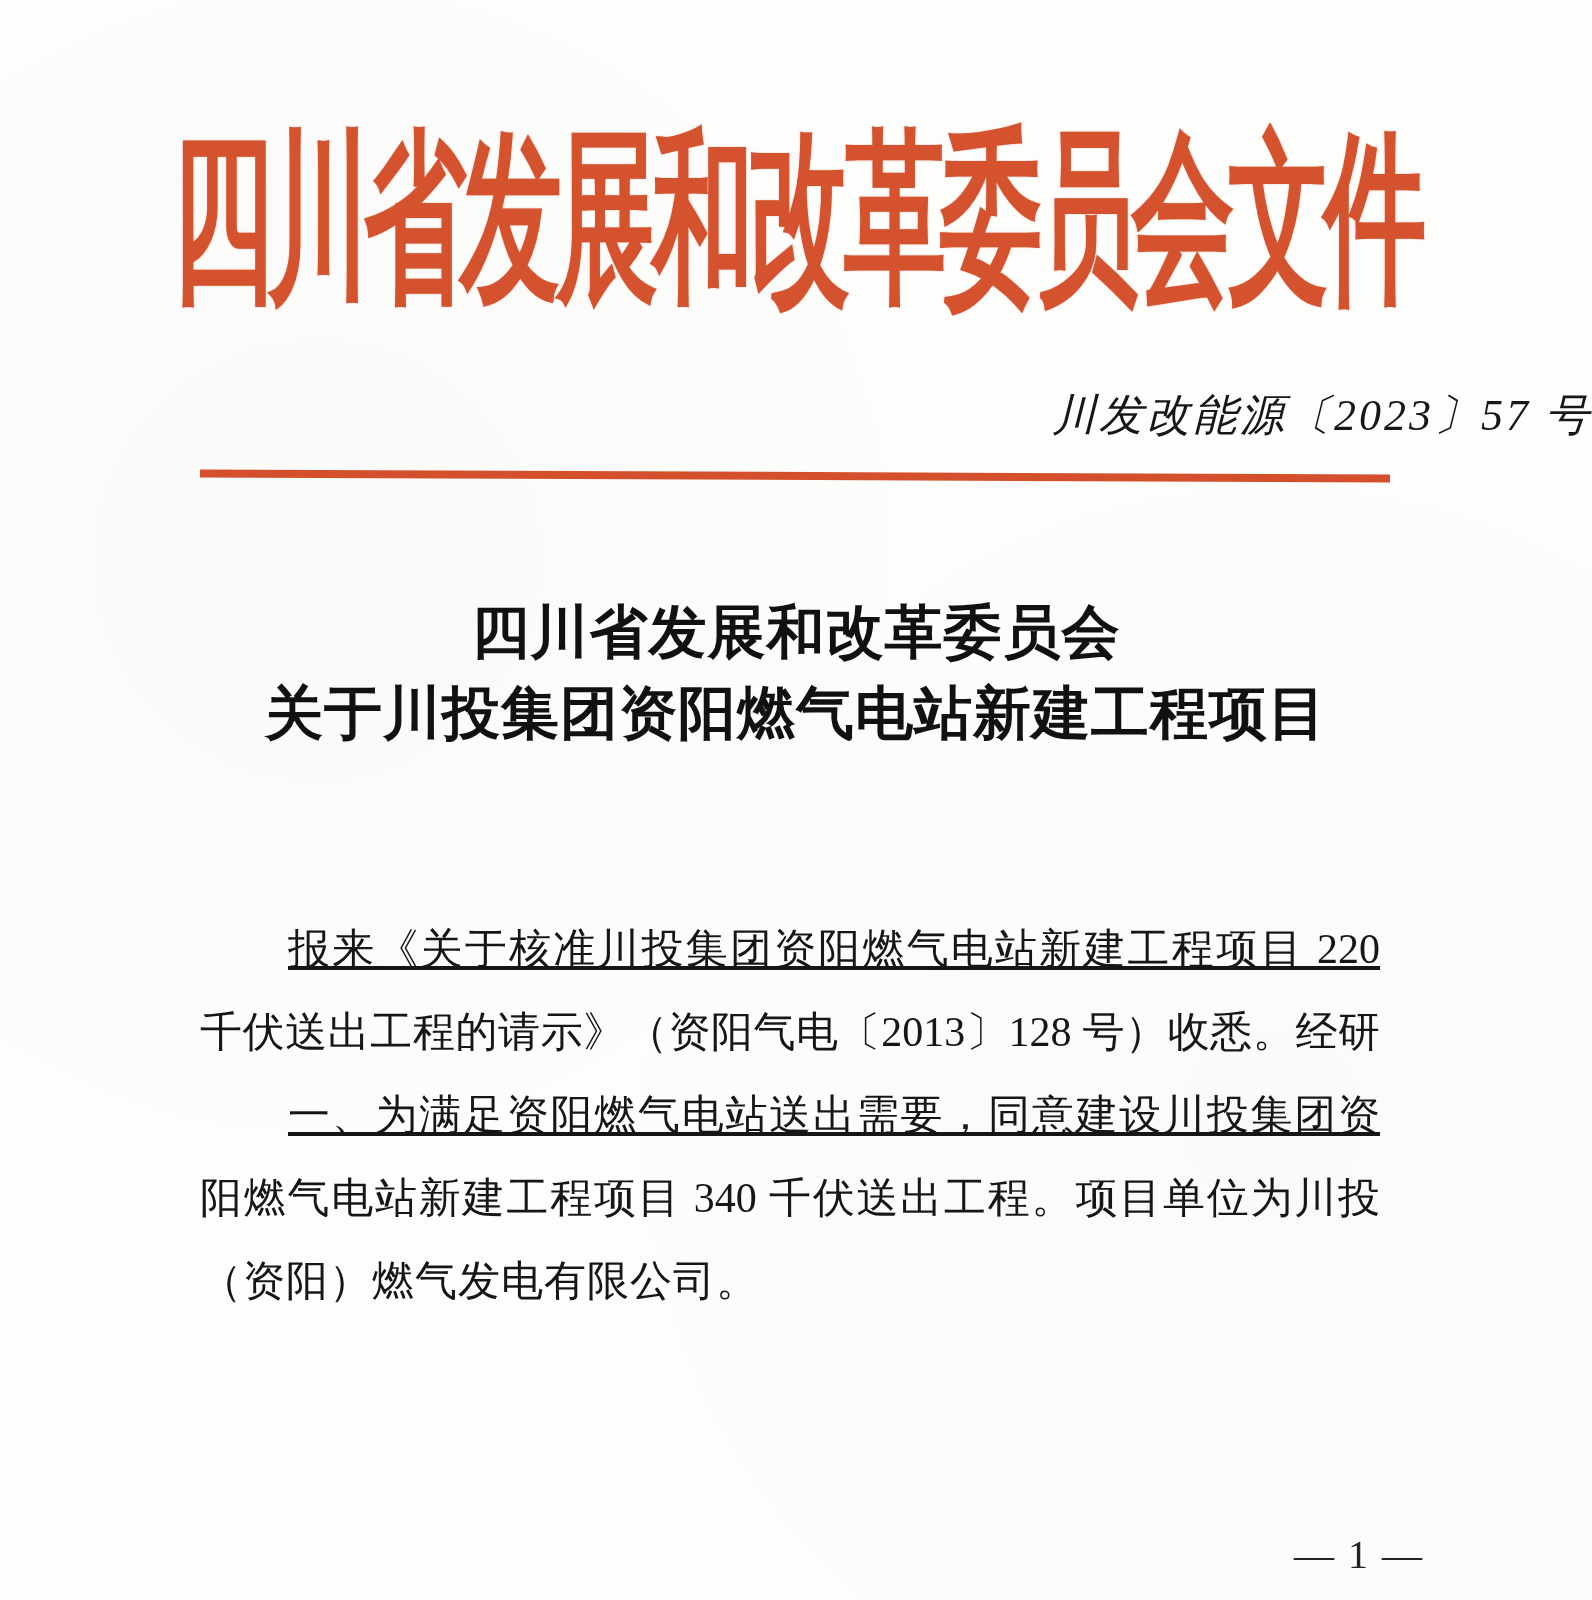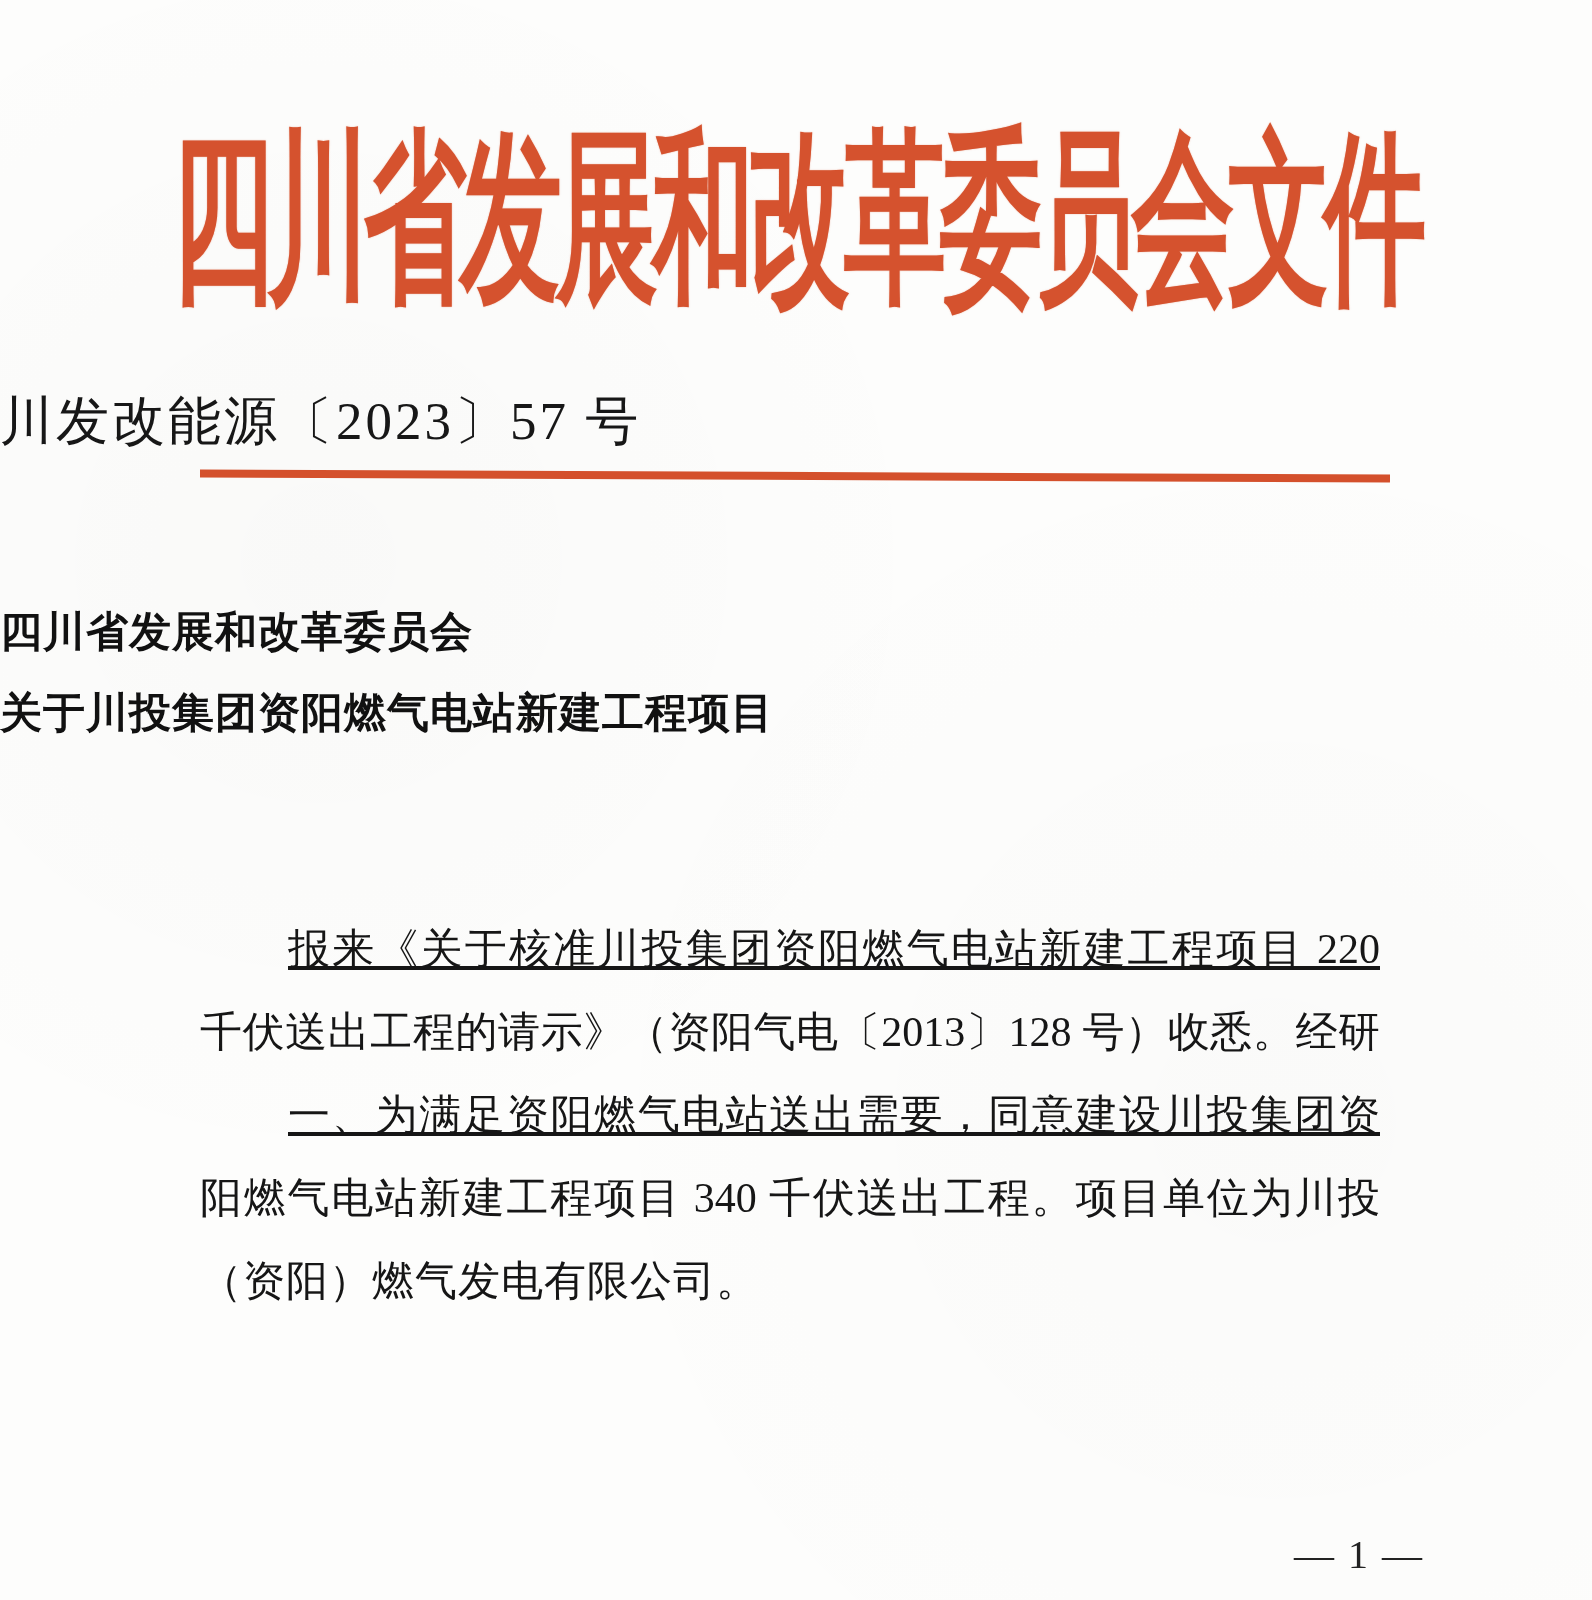--- a/index.html
+++ b/index.html
@@ -31,41 +31,43 @@
     transform: scaleY(1.82);
     transform-origin: top center;
     white-space: nowrap;
     text-shadow: 0 0 1px rgba(213,82,46,0.55);
   }
 
   
   .doc-number {
     position: absolute;
     top: 386px; left: 0; right: 0;
-    text-align: left;
-    font-size: 53px;
+    text-align: right;
+    font-size: 44px;
     letter-spacing: 3px;
     color: #171717;
+    font-style: italic;
   }
 
   
   .red-rule {
     position: absolute;
     top: 472px; left: 200px;
     width: 1190px; height: 8px;
     background: #d4502c;
     transform: rotate(0.25deg);
   }
 
   
   .doc-title {
     position: absolute;
     top: 592px; left: 0; right: 0;
+    text-align: center;
     font-weight: 700;
-    font-size: 42px;
+    font-size: 58px;
     line-height: 81px;
     color: #111;
     letter-spacing: 1px;
   }
 
   
   .body-text {
     position: absolute;
     top: 908px; left: 200px;
     width: 1180px;

